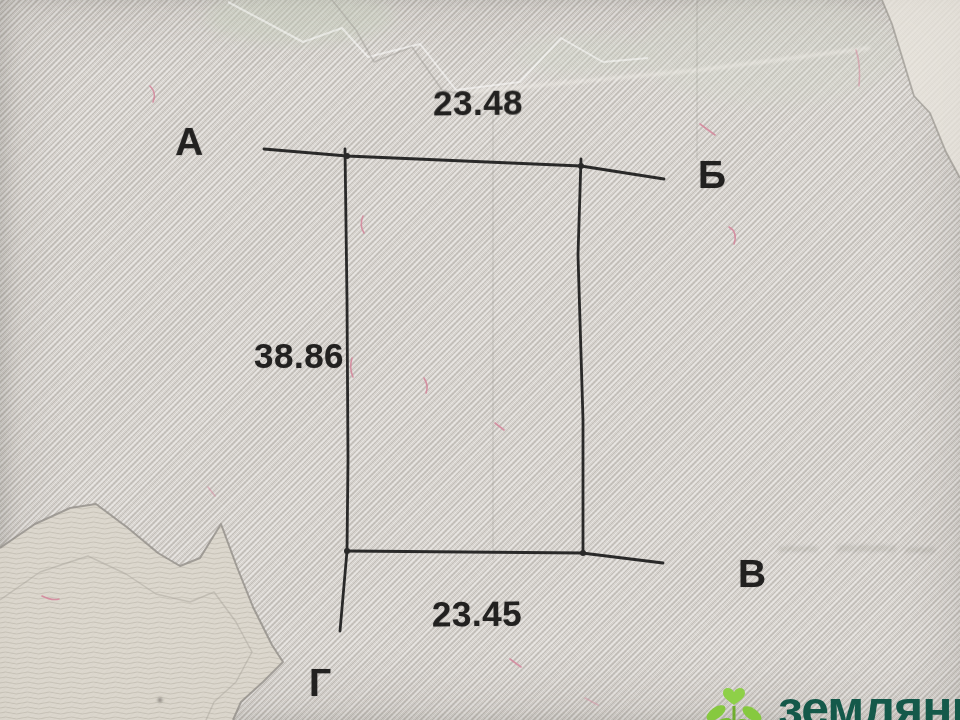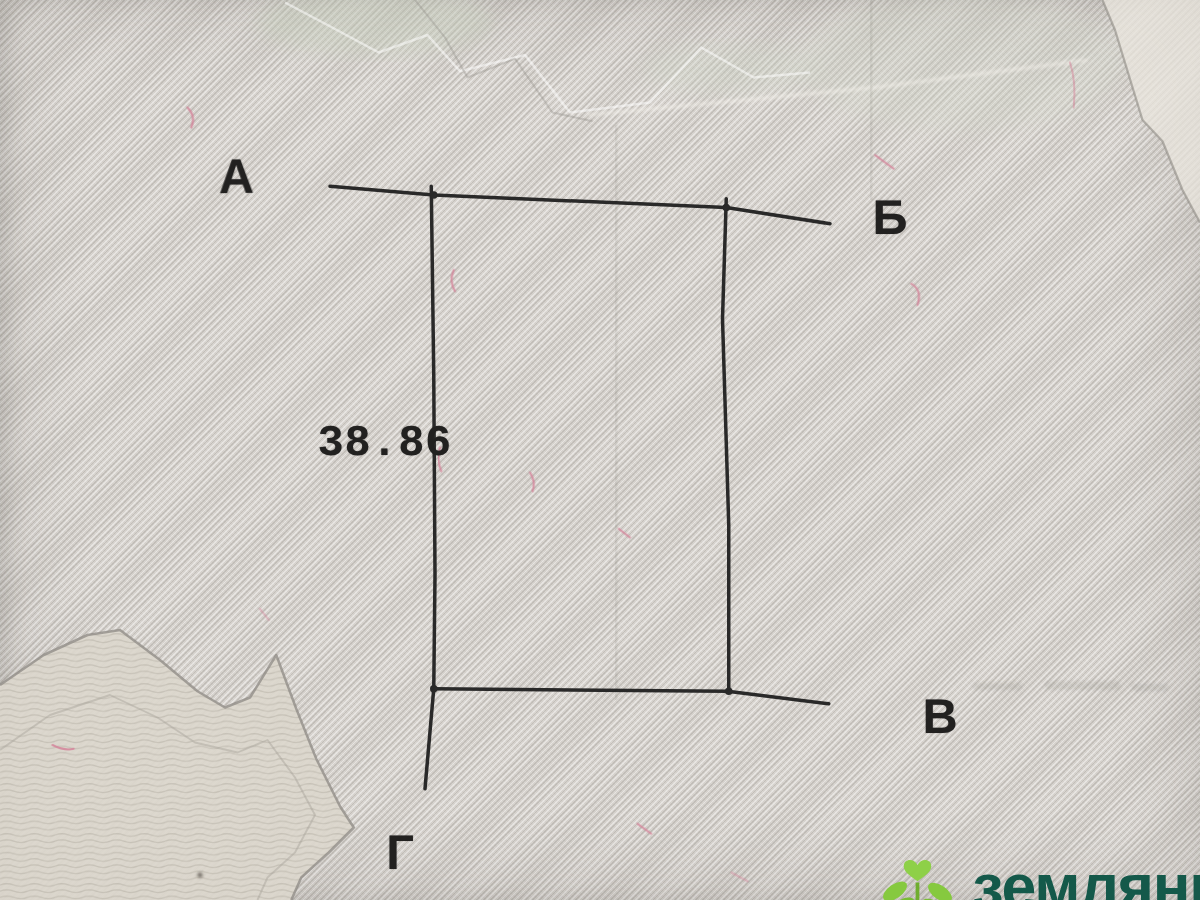--- a/index.html
+++ b/index.html
@@ -18,21 +18,21 @@
     text-shadow:0 0 1px rgba(45,42,40,.45);
     white-space:nowrap;user-select:none;
   }
   .corner{font-size:39px;}
   .meas{font-size:35px;letter-spacing:.5px;}
   #lbl-a{left:175px;top:122px;transform:rotate(-.6deg);}
   #lbl-b{left:698px;top:155px;}
   #lbl-v{left:738px;top:554px;}
   #lbl-g{left:309px;top:663px;}
   #m-top{left:433px;top:85px;transform:rotate(-.6deg);}
-  #m-left{left:254px;top:338px;font-family:Liberation Mono, monospace;}
+  #m-left{left:254px;top:338px;}
   #m-right{left:614px;top:348px;}
   #m-bottom{left:432px;top:596px;transform:rotate(-.5deg);}
   #logo{position:absolute;left:698px;top:681px;display:flex;align-items:flex-start;}
   #logo .brand{
     font-size:50px;font-weight:bold;letter-spacing:-1px;
     color:#14594a;line-height:1.12;margin-left:8px;
     filter:blur(.3px);
   }
   #sprout{margin-top:5px;}
 </style>
@@ -111,21 +111,23 @@
         <circle cx="347" cy="551" r="3"></circle>
       </g>
     </g>
   </svg>
 
   <div id="lbl-a" class="lbl corner">А</div>
   <div id="lbl-b" class="lbl corner">Б</div>
   <div id="lbl-v" class="lbl corner">В</div>
   <div id="lbl-g" class="lbl corner">Г</div>
 
+  <div id="m-top" class="lbl meas">23.48</div>
   <div id="m-left" class="lbl meas">38.86</div>
+  <div id="m-bottom" class="lbl meas">23.45</div>
 
   <div id="logo">
     <svg id="sprout" width="72" height="42" viewBox="0 0 72 42" aria-hidden="true">
       <path d="M36,6 C33,0 25,1 25,7 C25,12 31,15 36,19 C41,15 47,12 47,7 C47,1 39,0 36,6 Z" fill="#8ed048"></path>
       <ellipse cx="18" cy="27" rx="11" ry="5.5" transform="rotate(-35 18 27)" fill="#86c93f"></ellipse>
       <ellipse cx="54" cy="28" rx="11" ry="5.5" transform="rotate(35 54 28)" fill="#86c93f"></ellipse>
       <ellipse cx="26" cy="37" rx="8" ry="4.5" transform="rotate(-20 26 37)" fill="#79bd35"></ellipse>
       <ellipse cx="47" cy="38" rx="8" ry="4.5" transform="rotate(20 47 38)" fill="#79bd35"></ellipse>
       <path d="M36,20 q0,9 0,16" stroke="#6fae2e" stroke-width="3" fill="none"></path>
     </svg>

